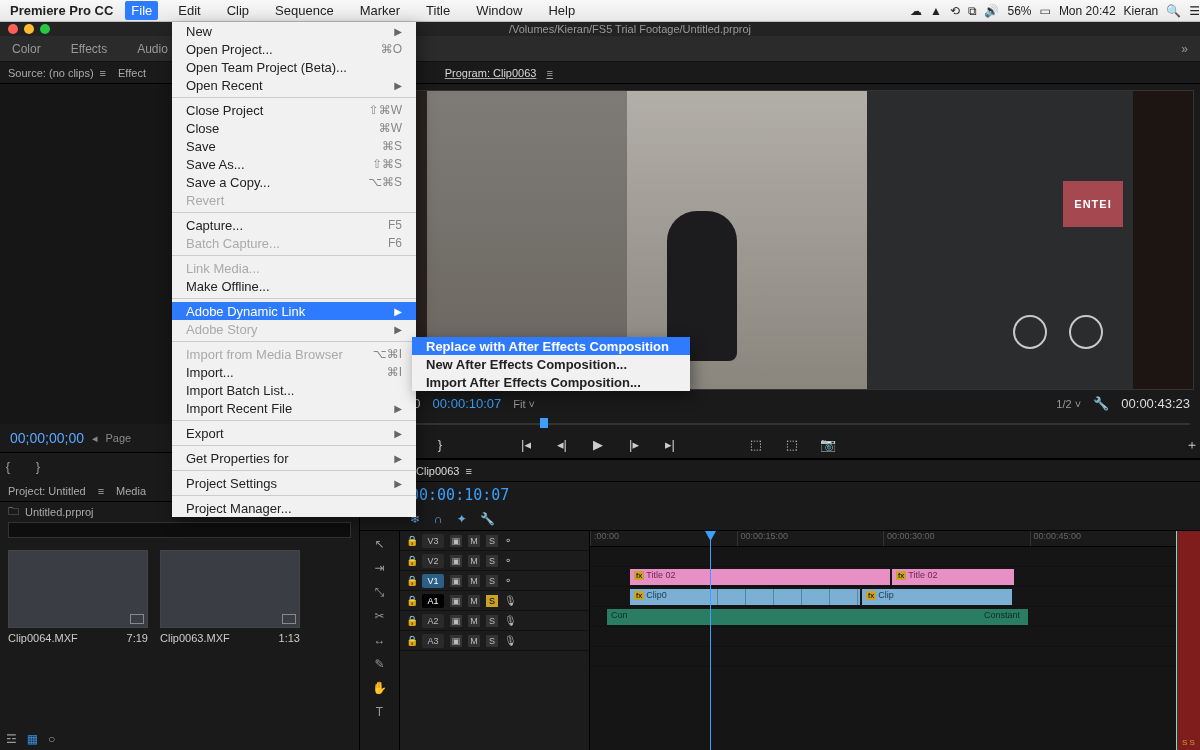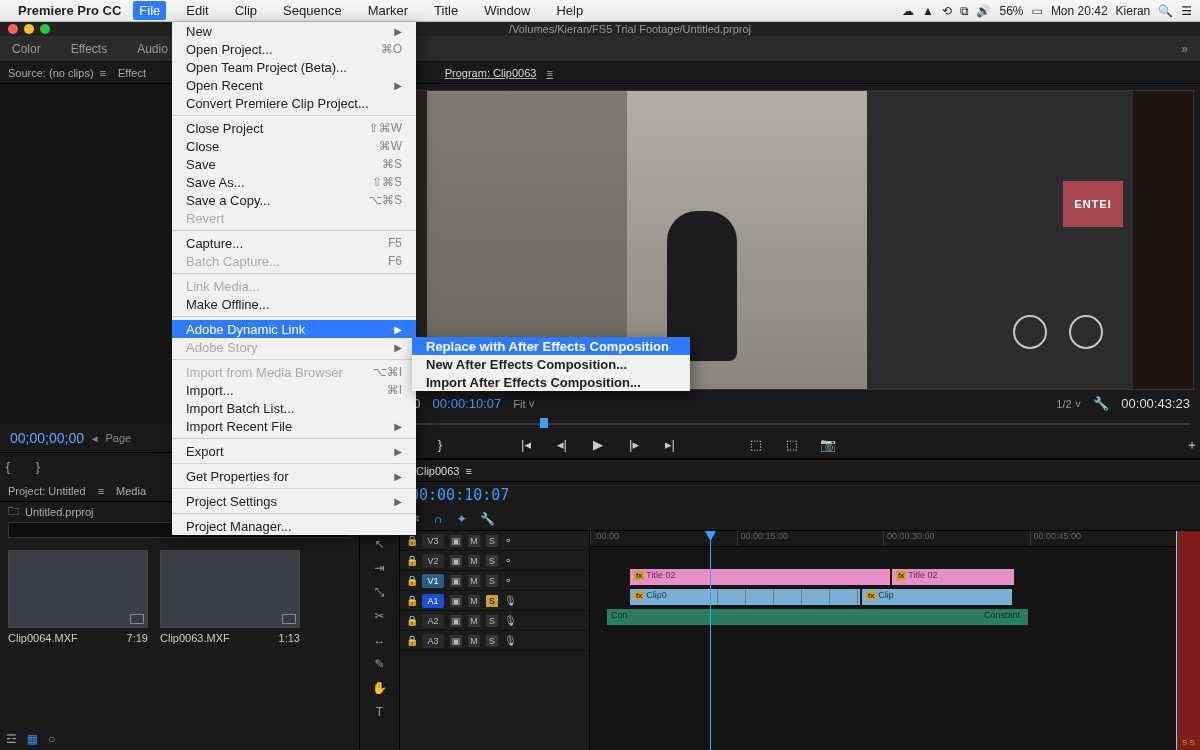--- a/index.html
+++ b/index.html
@@ -1,19 +1,19 @@
 <!DOCTYPE html>
 <html><head>
 <meta charset="utf-8">
 <style>
 * { margin: 0; padding: 0; box-sizing: border-box; font-family: -apple-system, "Helvetica Neue", Arial, sans-serif; }
 body { background: #1e1e1e; width: 1200px; height: 750px; overflow: hidden; font-size: 12px; color: #ccc; position: relative; }
 
 
-.mac-menubar { height: 22px; background: linear-gradient(#f8f8f8,#e8e8e8); display: flex; align-items: center; padding: 0 8px; color: #222; font-size: 13px; border-bottom: 1px solid #bbb; }
+.mac-menubar { height: 22px; background: linear-gradient(#f8f8f8,#e8e8e8); display: flex; align-items: center; padding: 0 0; color: #222; font-size: 13px; border-bottom: 1px solid #bbb; }
 .mac-menubar .apple { font-size: 14px; margin-right: 10px; }
 .mac-menubar .app-name { font-weight: 600; margin-right: 12px; }
 .mac-menubar .menu-item { margin-right: 14px; padding: 2px 6px; cursor: default; }
 .mac-menubar .menu-item.active { background: #2f7bff; color: #fff; border-radius: 2px; }
 .mac-menubar .spacer { flex: 1; }
 .mac-menubar .status { display: flex; align-items: center; gap: 8px; font-size: 12px; }
 
 
 .titlebar { height: 14px; background: #232323; display: flex; align-items: center; padding-left: 8px; color: #aaa; font-size: 11px; }
 .traffic { display: flex; gap: 6px; margin-right: 10px; }
@@ -81,21 +81,21 @@
 .tl-header { height:22px; display:flex; align-items:center; padding:0 8px; font-size:11px; color:#ddd; border-bottom:1px solid #000; }
 .tl-tc { padding: 4px 10px; color:#3aa0ff; font-family:monospace; font-size: 15px; }
 .tl-tools { height:22px; display:flex; align-items:center; gap:14px; padding:0 10px; color:#6aa7de; }
 .tl-body { flex:1; display:flex; border-top:1px solid #000; }
 .tl-toolcol { width:40px; background:#1a1a1a; border-right:1px solid #000; display:flex; flex-direction:column; align-items:center; padding-top:6px; gap:10px; color:#999; }
 .tl-trackhead { width:190px; background:#1c1c1c; border-right:1px solid #000; }
 .tl-trackhead .trk { height:20px; display:flex; align-items:center; gap:6px; padding:0 6px; font-size:10px; color:#bbb; border-bottom:1px solid #111; }
 .tl-trackhead .trk .lock { width:10px; }
 .tl-trackhead .trk .tag { width:22px; height:14px; display:flex; align-items:center; justify-content:center; background:#2a2a2a; border-radius:2px; font-size:9px; }
 .tl-trackhead .trk .tag.v1 { background:#2b5f86; color:#fff; }
-.tl-trackhead .trk .tag.a1 { background:#1d4ed8; color:#fff;text-align:right; }
+.tl-trackhead .trk .tag.a1 { background:#000000; color:#fff;text-align:right; }
 .tl-trackhead .trk .sbox { width:12px; height:12px; background:#333; font-size:9px; display:flex; align-items:center; justify-content:center; }
 .tl-trackhead .trk .sbox.on { background:#c9a227; color:#000; }
 .tl-tracks { flex:1; background:#151515; position:relative; overflow:hidden; }
 .ruler { height:16px; background:#1a1a1a; border-bottom:1px solid #000; display:flex; font-size:9px; color:#666; font-family:monospace; }
 .ruler div { flex:1; border-left:1px solid #333; padding-left:3px; }
 .playhead { position:absolute; top:0; bottom:0; width:1px; background:#3aa0ff; left:120px; z-index:5; }
 .playhead::before { content:''; position:absolute; top:0; left:-5px; width:11px; height:10px; background:#3aa0ff; clip-path: polygon(0 0,100% 0,50% 100%); }
 .trkrow { height:20px; border-bottom:1px solid #111; position:relative; }
 .clip { position:absolute; top:2px; height:16px; font-size:9px; padding:1px 4px; overflow:hidden; white-space:nowrap; }
 .clip.pink { background:#e88fc5; color:#6b2a55; }
@@ -410,23 +410,20 @@
       <span>Open Project...</span>
       <span class="short">⌘O</span>
     </div>
     <div class="mi">
       <span>Open Team Project (Beta)...</span>
     </div>
     <div class="mi">
       <span>Open Recent</span>
       <span class="arrow">▶</span>
     </div>
-    <div class="mi">
-      <span>Convert Premiere Clip Project...</span>
-    </div>
     <div class="mi sep"></div>
     <div class="mi">
       <span>Close Project</span>
       <span class="short">⇧⌘W</span>
     </div>
     <div class="mi">
       <span>Close</span>
       <span class="short">⌘W</span>
     </div>
     <div class="mi">

